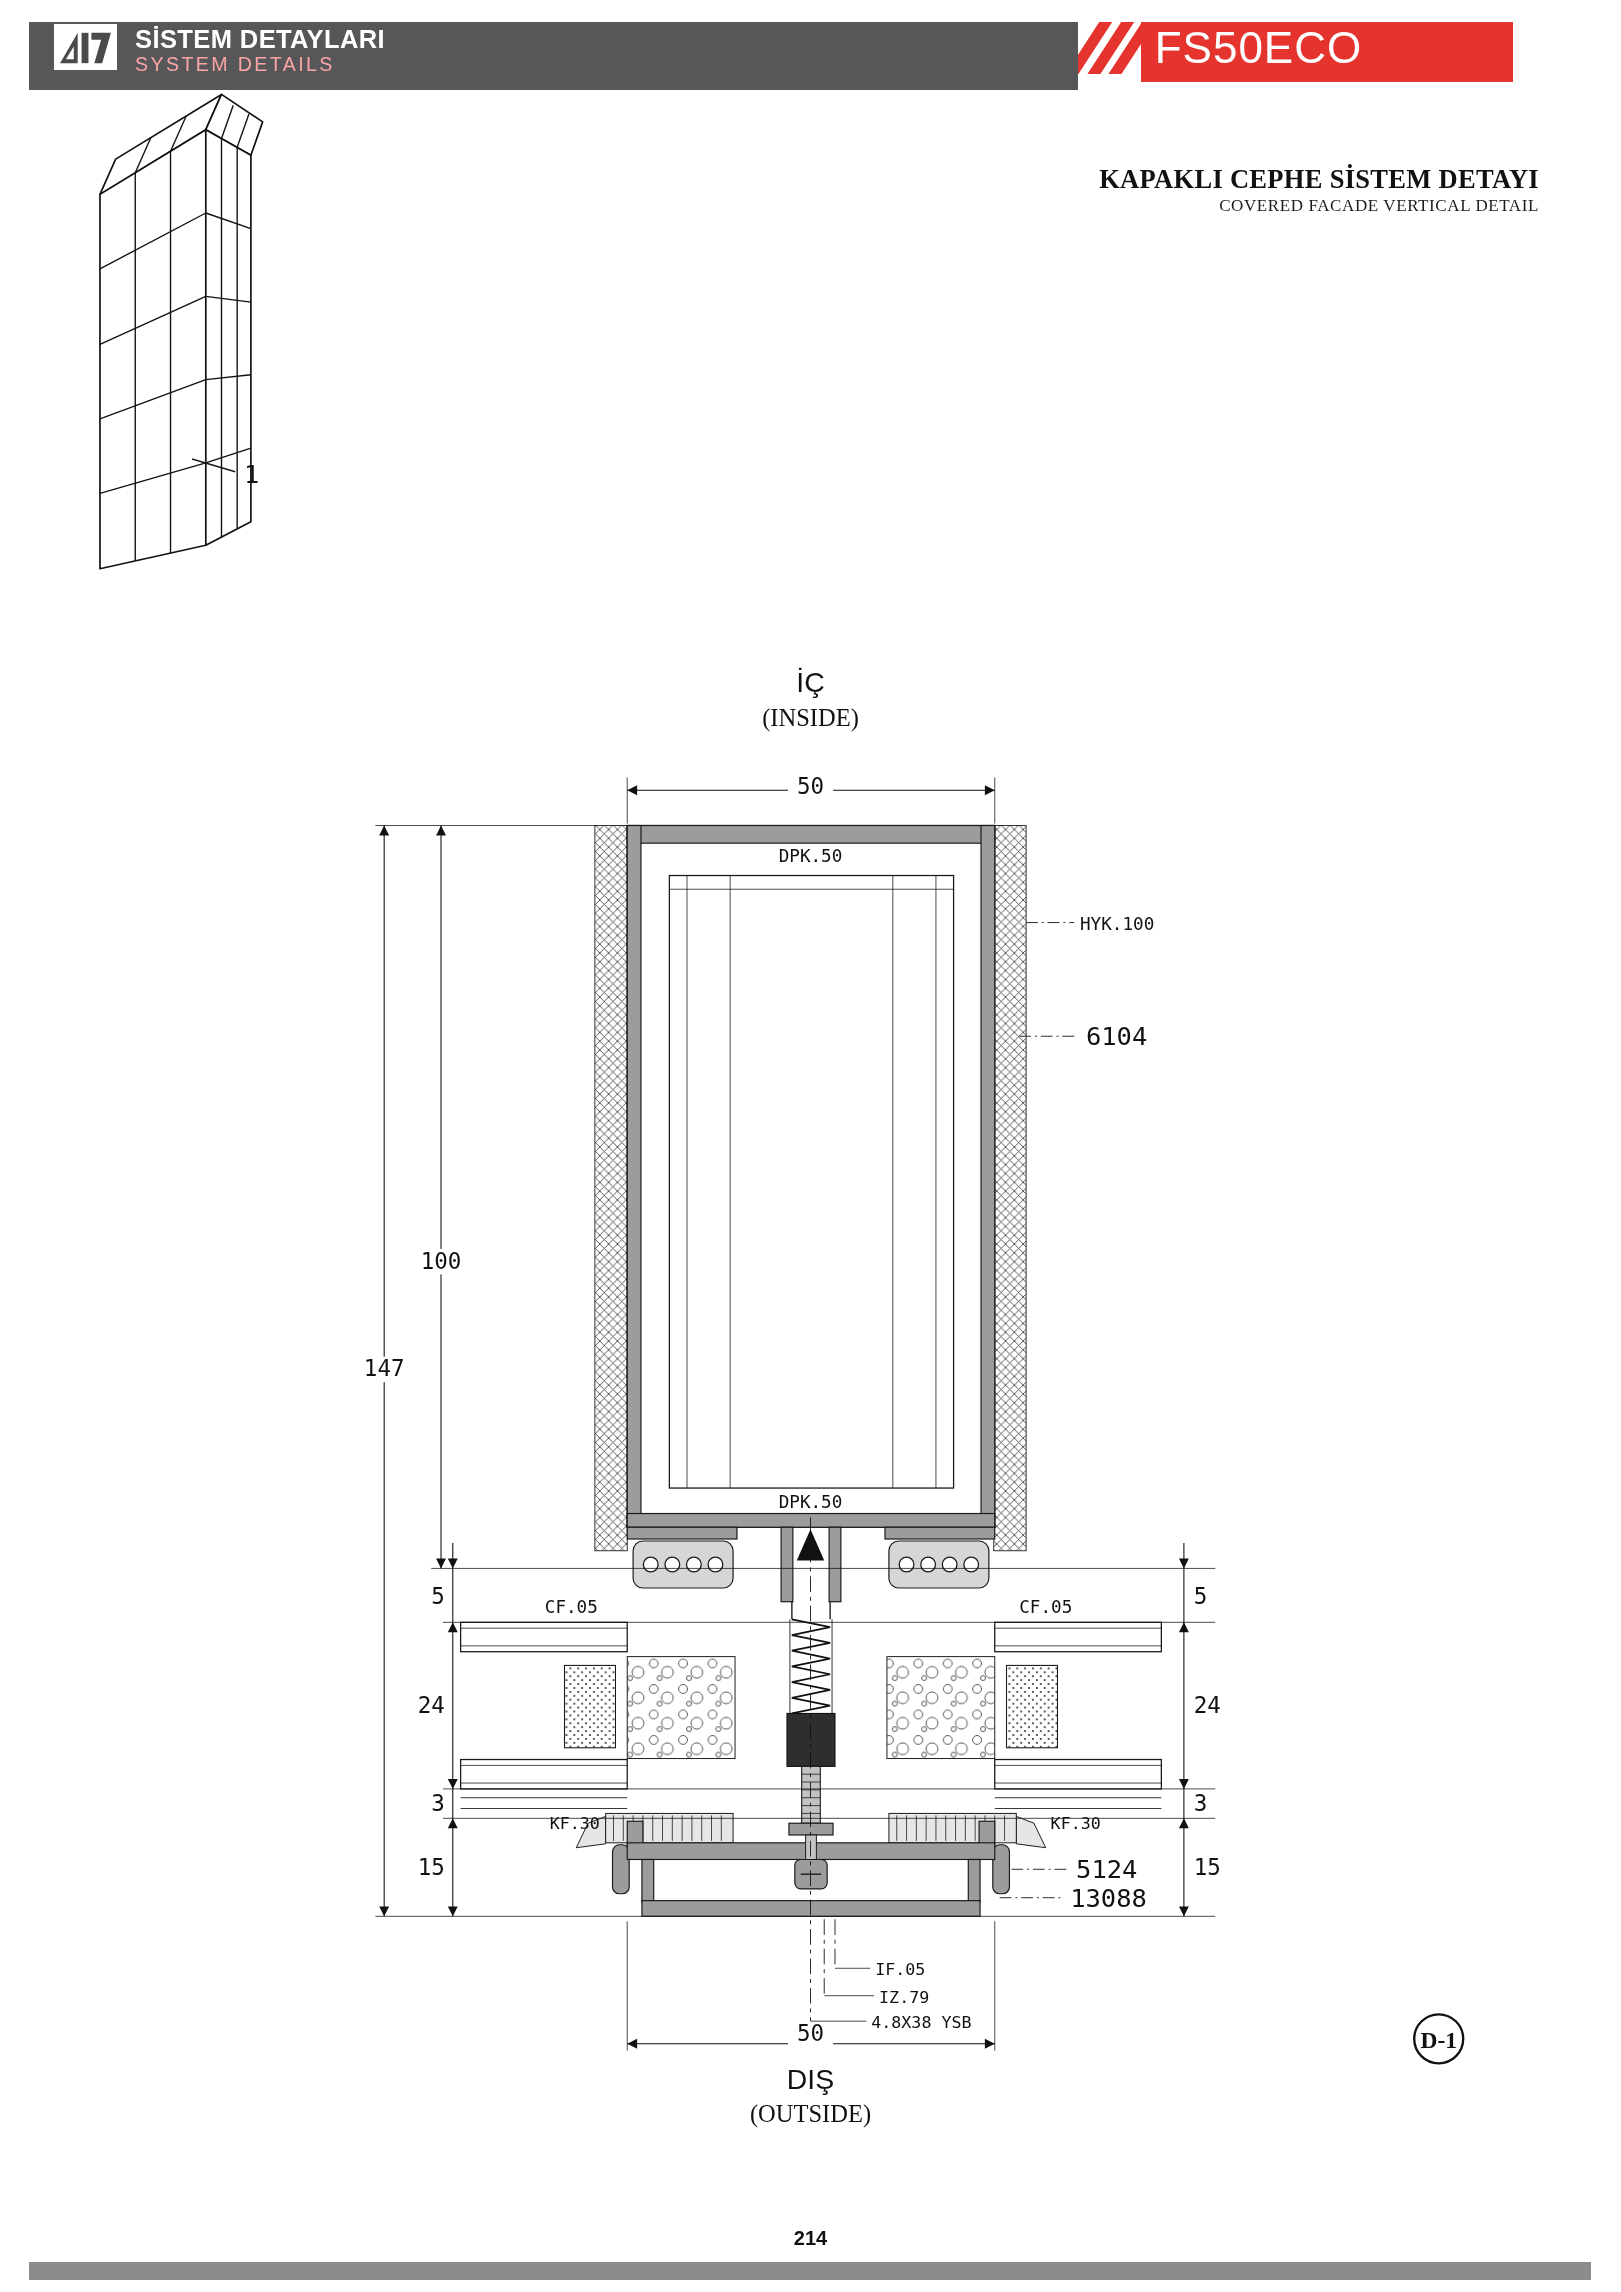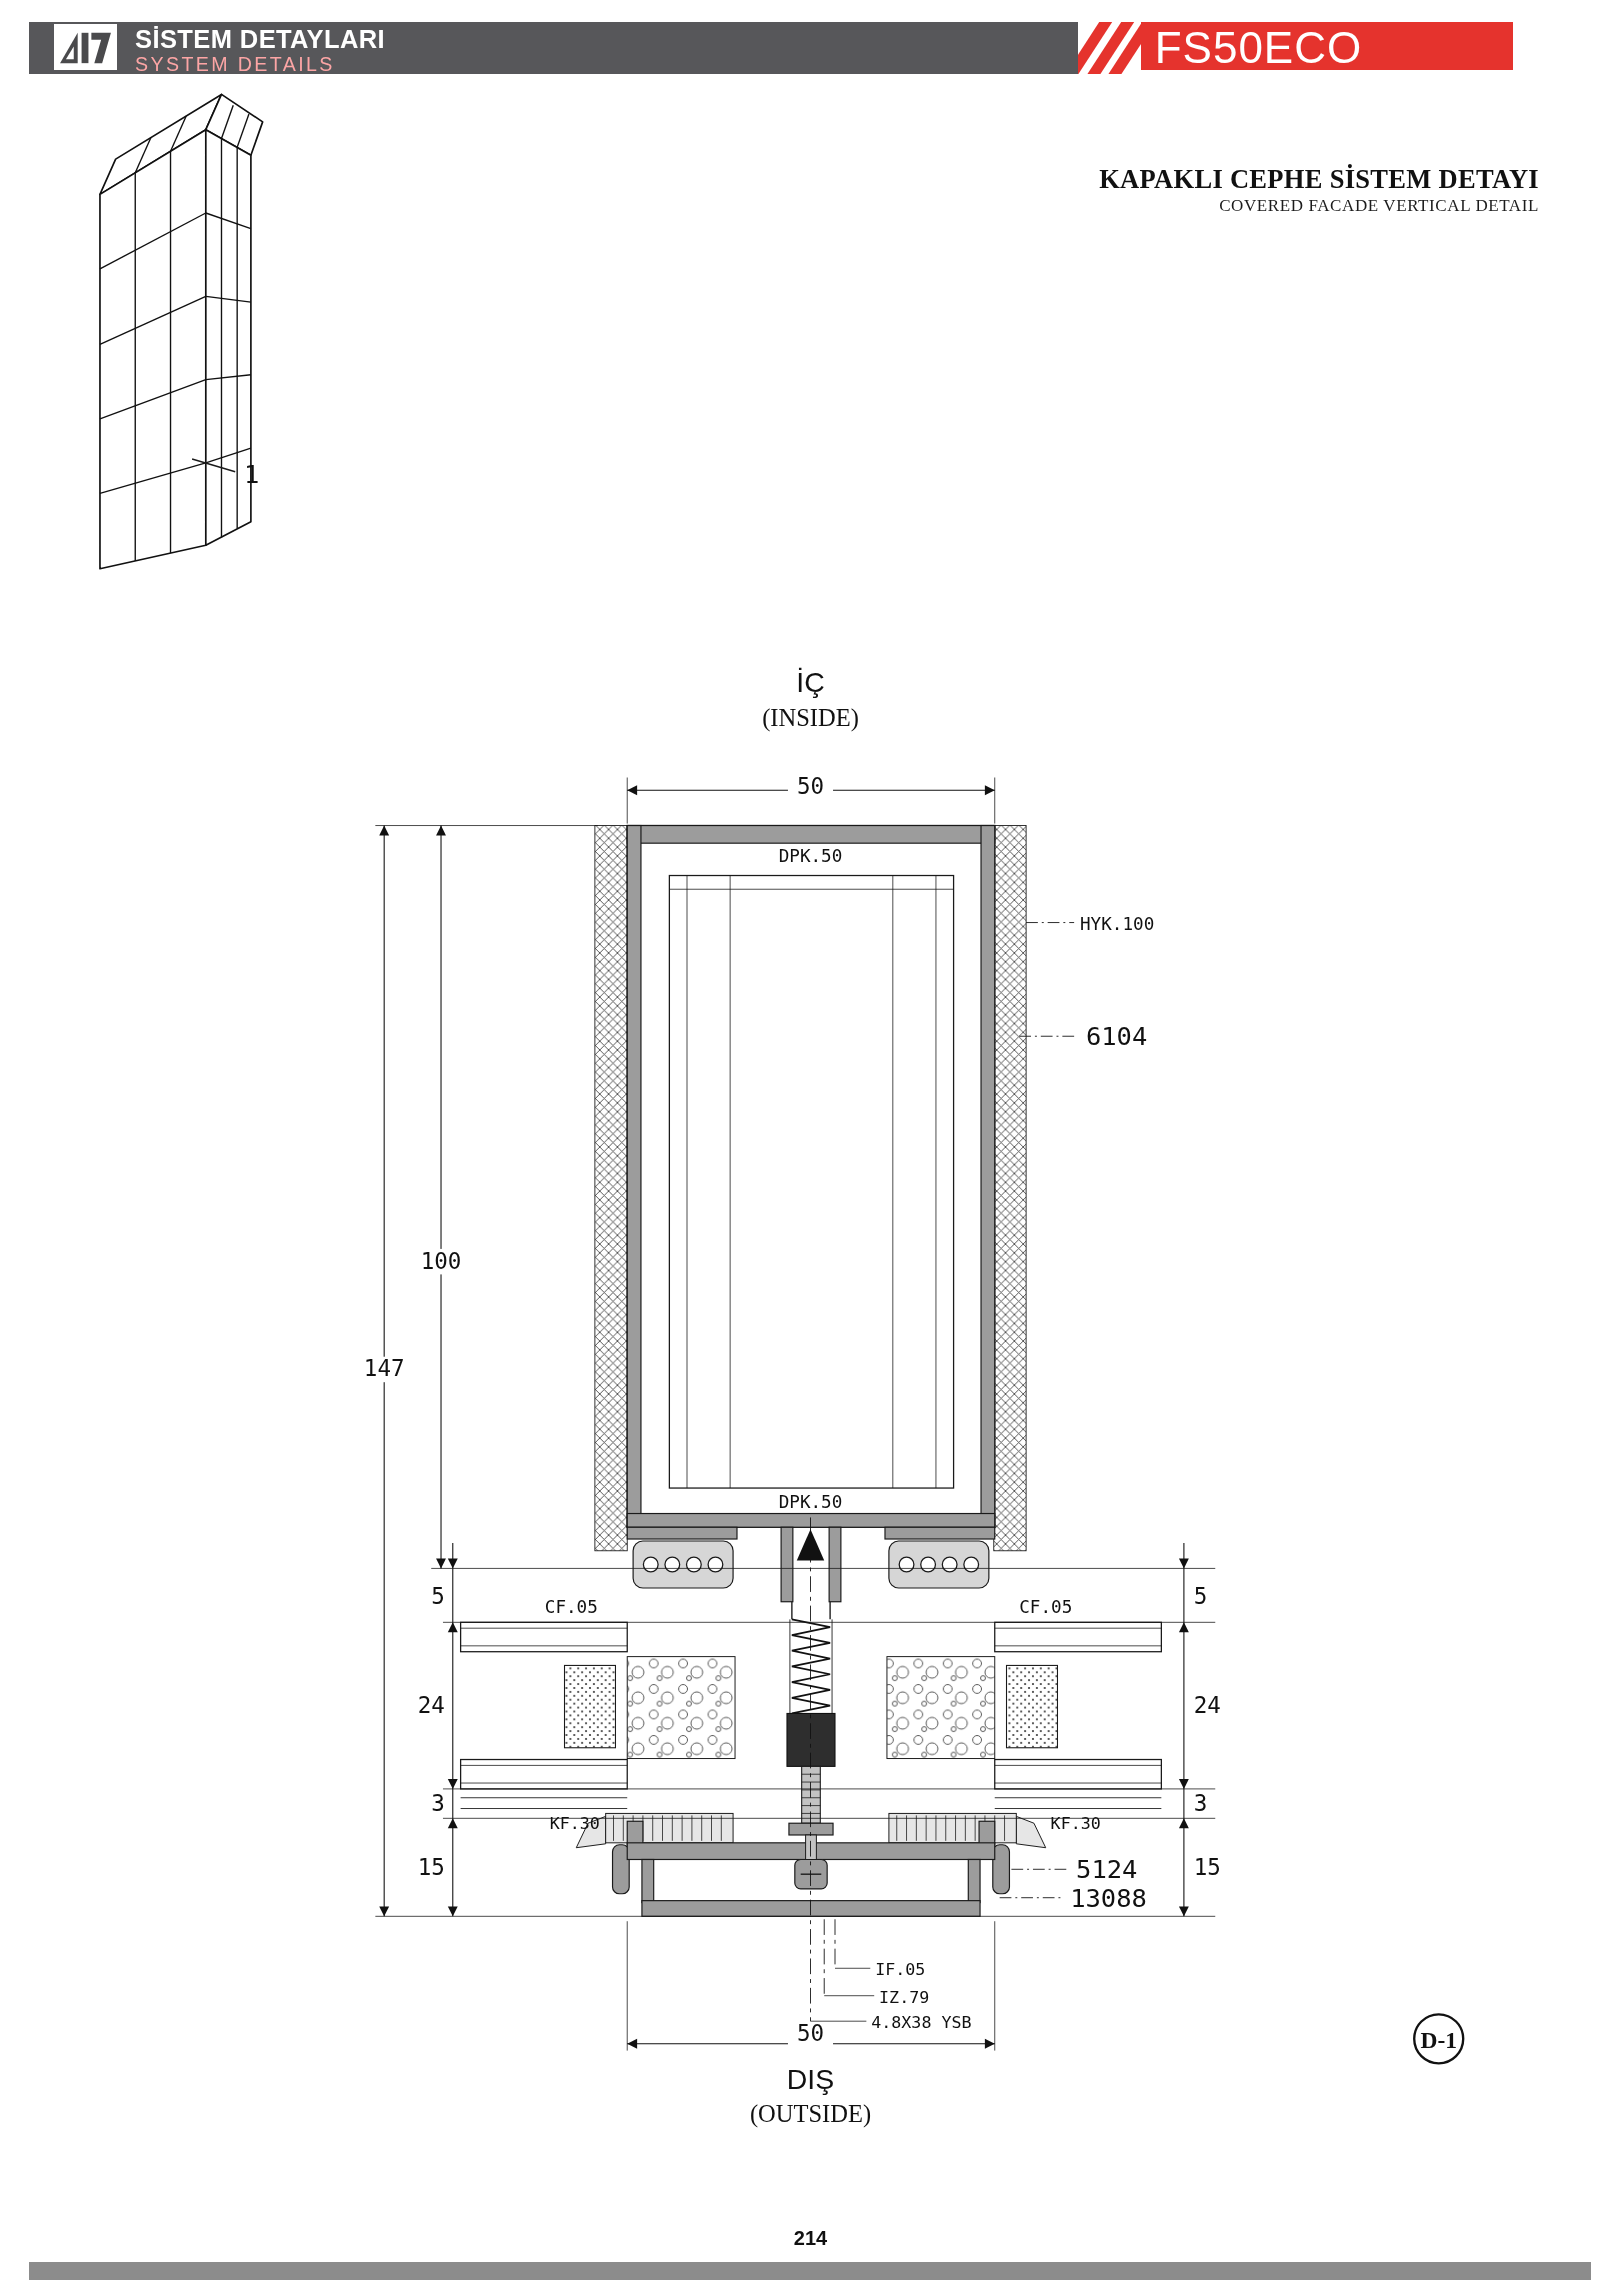--- a/index.html
+++ b/index.html
@@ -1,29 +1,29 @@
 <!DOCTYPE html>
 <html><head>
 <meta charset="utf-8">
 <style>
   html,body { margin:0; padding:0; background:#fff; }
   .page { position:relative; width:1621px; height:2293px; background:#fff;
           font-family:"Liberation Sans",sans-serif; overflow:hidden; }
 
   
-  .hdr-bar { position:absolute; left:29px; top:21.6px; width:1049px; height:52px; background:#57575a; }
+  .hdr-bar { position:absolute; left:29px; top:21.6px; width:1049px; height:68px; background:#57575a; }
   .logo-box { position:absolute; left:24.5px; top:2.9px; width:63px; height:46px; background:#fff;
               display:flex; align-items:center; justify-content:center; }
   .brand { position:absolute; left:106px; top:4.9px; }
   .brand-tr { font-size:25.5px; font-weight:bold; color:#fff; letter-spacing:0.4px; line-height:1.05; }
   .brand-en { font-size:19.6px; color:#fca5a5; letter-spacing:2.4px; margin-top:2px; line-height:1; }
   .stripes { position:absolute; left:1078px; top:21.6px; width:63px; height:52px; overflow:hidden; }
   .stripes i { position:absolute; top:-8.8px; width:12.7px; height:71px; background:#e5332d; transform:skewX(-33deg); }
   .stripes i:nth-child(1){ left:3.9px; } .stripes i:nth-child(2){ left:25.5px; } .stripes i:nth-child(3){ left:47px; }
-  .badge { position:absolute; left:1141px; top:21.6px; width:372px; height:48px; background:#e5332d;
+  .badge { position:absolute; left:1141px; top:21.6px; width:372px; height:60px; background:#e5332d;
            color:#fff; font-size:44px; line-height:51px; padding-left:13.7px; letter-spacing:1px; box-sizing:border-box; }
 
   
   .detail-title { position:absolute; right:82px; top:165px; text-align:right;
                   font-family:"Liberation Serif",serif; color:#111; }
   .dt-tr { font-size:26.5px; font-weight:bold; letter-spacing:0.3px; line-height:1.1; }
   .dt-en { font-size:17px; letter-spacing:0.6px; margin-top:2px; color:#1c1c1c; }
 
   
   .pagenum { position:absolute; left:0; top:2227px; width:100%; text-align:center;

